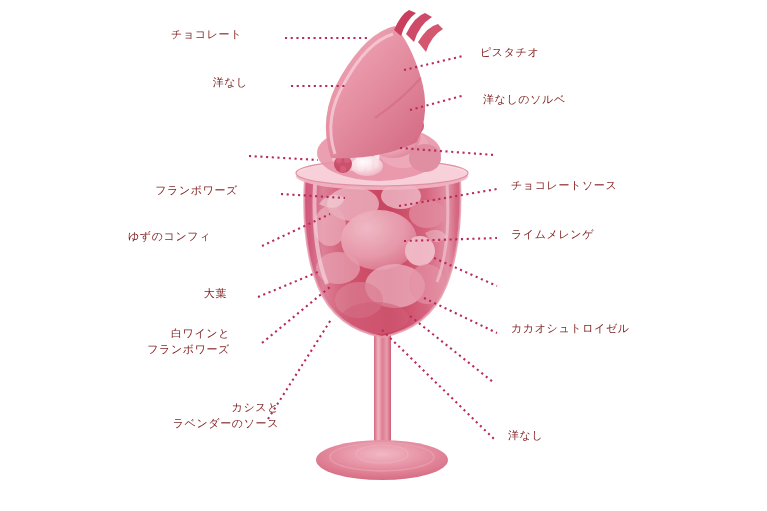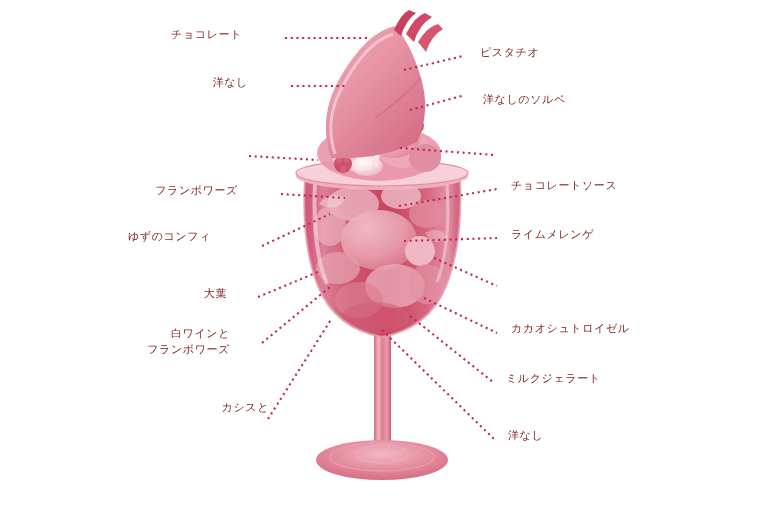--- a/index.html
+++ b/index.html
@@ -211,22 +211,23 @@
 
   <div class="label left" style="right:540px; top:286px;">
     <span>大葉</span>
   </div>
 
   <div class="label left" style="right:537px; top:326px;">
     <span class="l2">白ワインと</span>
     <span class="l2">フランボワーズ</span>
   </div>
 
-  <div class="label left" style="right:498px; top:400px;">
+  <div class="label left" style="right:488px; top:400px;">
     <span class="l2">カシスと</span>
+    <span class="l2">ラベンダーのソース</span>
   </div>
 
   <div class="label right" style="left:480px; top:45px;">
     <span>ピスタチオ</span>
   </div>
 
   <div class="label right" style="left:483px; top:84px;margin-top:8px;">
     <span>洋なしのソルベ</span>
   </div>
 
@@ -237,21 +238,18 @@
 
   <div class="label right" style="left:511px; top:178px;">
     <span>チョコレートソース</span>
   </div>
 
   <div class="label right" style="left:511px; top:293px;margin-top:28px;">
     <span>カカオシュトロイゼル</span>
   </div>
 
 
-  <div class="label right" style="left:506px; top:371px;">
-    <span>ミルクジェラート</span>
-  </div>
 
   <div class="label right" style="left:508px; top:428px;">
     <span>洋なし</span>
   </div>
 
 </div>
 
 </body></html>

